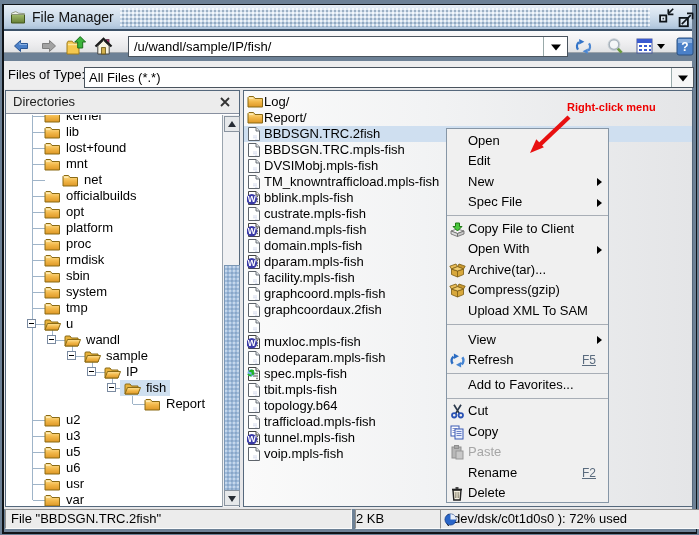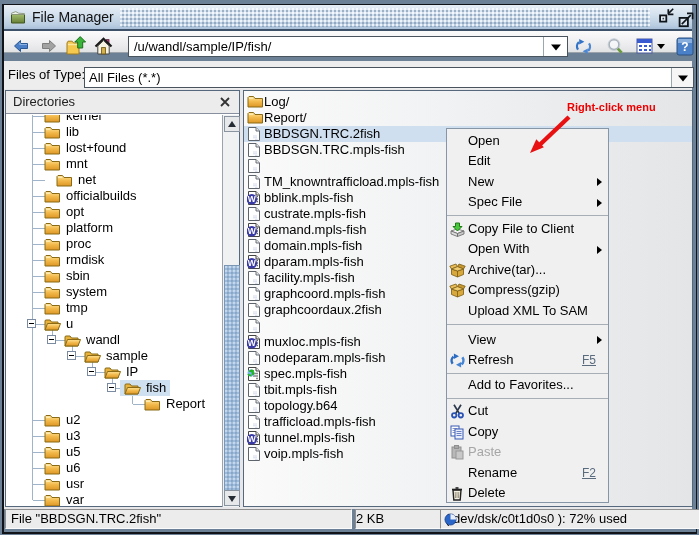--- a/index.html
+++ b/index.html
@@ -320,21 +320,21 @@
           <use href="#fc"></use>
         </svg>
         <span style="position:absolute;left:60px;top:0">lost+found</span>
       </div>
 <div class="trow" style="top:40.5px;left:0;width:216px">
         <svg class="tic" style="left:38px;top:1px" width="17" height="15" viewBox="0 0 17 15">
           <use href="#fc"></use>
         </svg>
         <span style="position:absolute;left:60px;top:0">mnt</span>
       </div>
-<div class="trow" style="top:56.5px;left:12px;width:248px">
+<div class="trow" style="top:56.5px;left:18px;width:248px">
         <svg class="tic" style="left:38px;top:1px" width="17" height="15" viewBox="0 0 17 15">
           <use href="#fc"></use>
         </svg>
         <span style="position:absolute;left:60px;top:0">net</span>
       </div>
 <div class="trow" style="top:72.5px;left:0;width:216px">
         <svg class="tic" style="left:38px;top:1px" width="17" height="15" viewBox="0 0 17 15">
           <use href="#fc"></use>
         </svg>
         <span style="position:absolute;left:60px;top:0">officialbuilds</span>
@@ -493,20 +493,21 @@
 <div class="frow" style="top:51px">
       <svg class="ficon" width="14" height="16" viewBox="0 0 14 16">
         <use href="#pg"></use>
       </svg>
       <span class="lbl">BBDSGN.TRC.mpls-fish</span>
     </div>
 <div class="frow" style="top:67px">
       <svg class="ficon" width="14" height="16" viewBox="0 0 14 16">
         <use href="#pg"></use>
       </svg>
+      <span class="lbl">DVSIMobj.mpls-fish</span>
     </div>
 <div class="frow" style="top:83px">
       <svg class="ficon" width="14" height="16" viewBox="0 0 14 16">
         <use href="#pg"></use>
       </svg>
       <span class="lbl">TM_knowntrafficload.mpls-fish</span>
     </div>
 <div class="frow" style="top:99px">
       <svg class="ficon" width="14" height="16" viewBox="0 0 14 16">
         <use href="#pw"></use>

